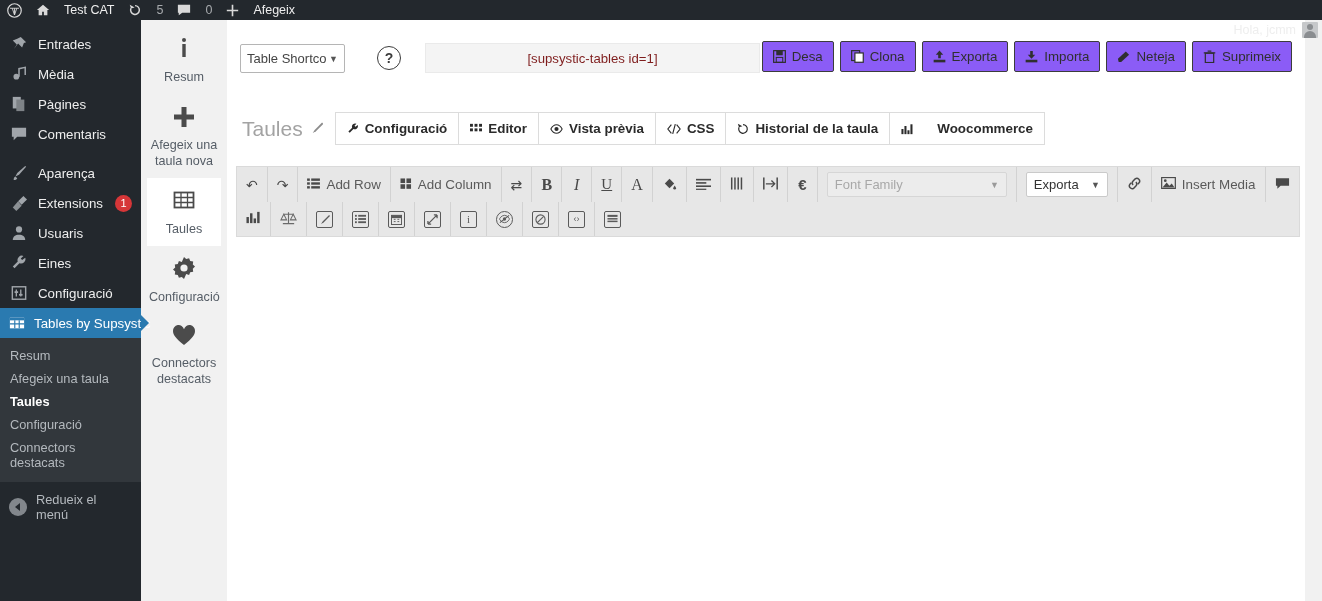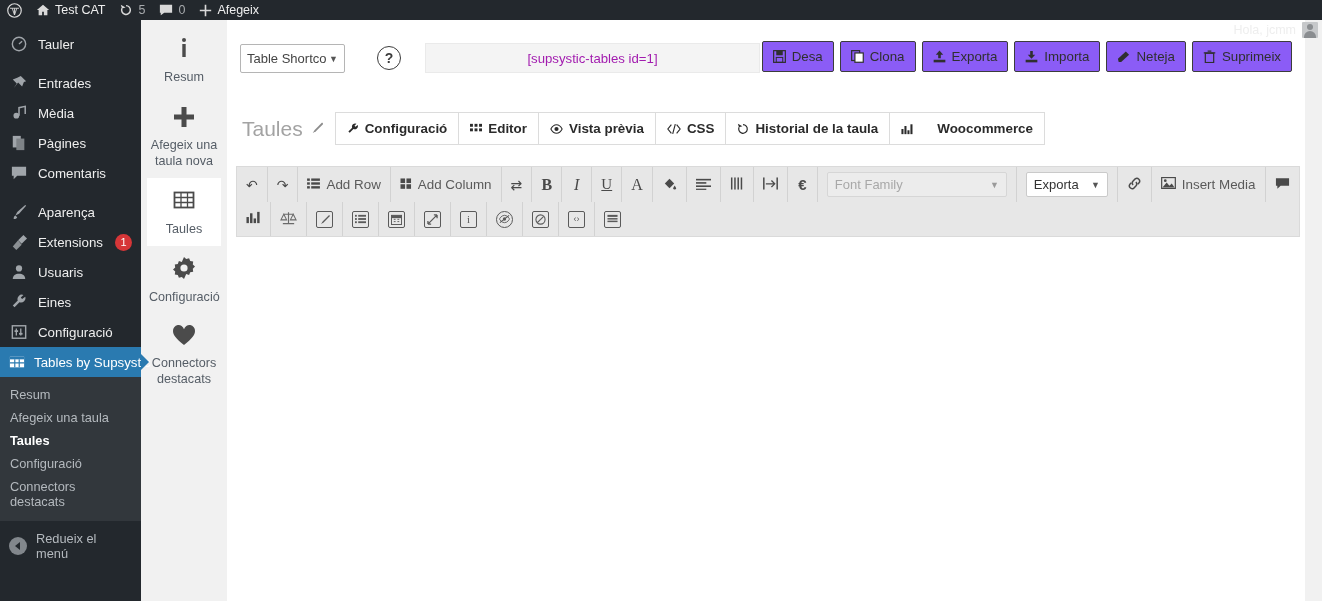--- a/index.html
+++ b/index.html
@@ -13,21 +13,21 @@
     position:relative;
   }
 
   
   #adminbar {
     position:absolute; top:0; left:0; width:1322px; height:20px;
     background:#23282d; color:#eeeeee;
     display:flex; align-items:center;
     font-size:12.5px; z-index:40;
   }
-  .ab-item { display:flex; align-items:center; height:20px; padding:7px 7px; gap:5px; color:#eee; }
+  .ab-item { display:flex; align-items:center; height:20px; padding:7px 7px; gap:14px; color:#eee; }
   .ab-item .glyph { display:inline-flex; align-items:center; justify-content:center; color:#d9d9d9; }
   .ab-count { color:#a7aaad; }
   .ab-right { margin-left:auto; display:flex; align-items:center; padding-right:4px; gap:6px;margin-top:39px; }
   .ab-avatar { width:16px; height:16px; background:#c6c8ca; border-radius:1px; display:inline-block;
                position:relative; overflow:hidden; }
   .ab-avatar:before { content:""; position:absolute; width:6px; height:6px; border-radius:50%;
                       background:#8a8d90; top:2px; left:5px; }
   .ab-avatar:after { content:""; position:absolute; width:12px; height:7px; border-radius:6px 6px 0 0;
                      background:#8a8d90; bottom:0; left:2px; }
 
@@ -107,21 +107,21 @@
   #help-icon {
     position:absolute; left:137px; top:5px; width:24px; height:24px;
     border:1.6px solid #3c3c3c; border-radius:50%;
     display:flex; align-items:center; justify-content:center;
     font-size:14px; font-weight:bold; color:#3c3c3c;
   }
   #shortcode-field {
     position:absolute; left:185px; top:2px; width:335px; height:30px;
     background:#f4f4f4; border:1px solid #eaeaea;
     display:flex; align-items:center; justify-content:center;
-    font-size:13.2px; color:#a21caf;
+    font-size:13.2px; color:#7f1d1d;
   }
   #actions { position:absolute; right:0; top:0; display:flex; gap:6px; }
   .abtn {
     height:31px; padding:0 10px; border:1px solid #3c3c3c; background:#8b5cf6;
     border-radius:2px; display:flex; align-items:center; gap:6px;
     font-size:13.3px; color:#2f2f2f; white-space:nowrap;
   }
   .abtn .bic { font-size:13px; display:inline-flex; }
 
   
@@ -245,29 +245,20 @@
     <span>Afegeix</span>
   </div>
   <div class="ab-right">
     <span>Hola, jcmm</span>
     <span class="ab-avatar"></span>
   </div>
 </div>
 
 <div id="wpmenu">
 
-  <div class="mi sep-top">
-    <span class="ic">
-      <svg width="16" height="16" viewBox="0 0 18 18">
-          <circle cx="9" cy="9" r="7.5" fill="none" stroke="#a0a5aa" stroke-width="1.6"></circle>
-          <path d="M9 9l3.5-3" stroke="#a0a5aa" stroke-width="1.6"></path>
-        </svg>
-    </span>
-    <span>Tauler</span>
-  </div>
 
   <div class="mi sep-top">
     <span class="ic">
       <svg width="16" height="16" viewBox="0 0 18 18">
           <path d="M11 1l6 6-2.5 1-2 5-4.5-4.5L3 15l3.5-5.5L2 5l5-2z" fill="#a0a5aa"></path>
         </svg>
     </span>
     <span>Entrades</span>
   </div>
 

